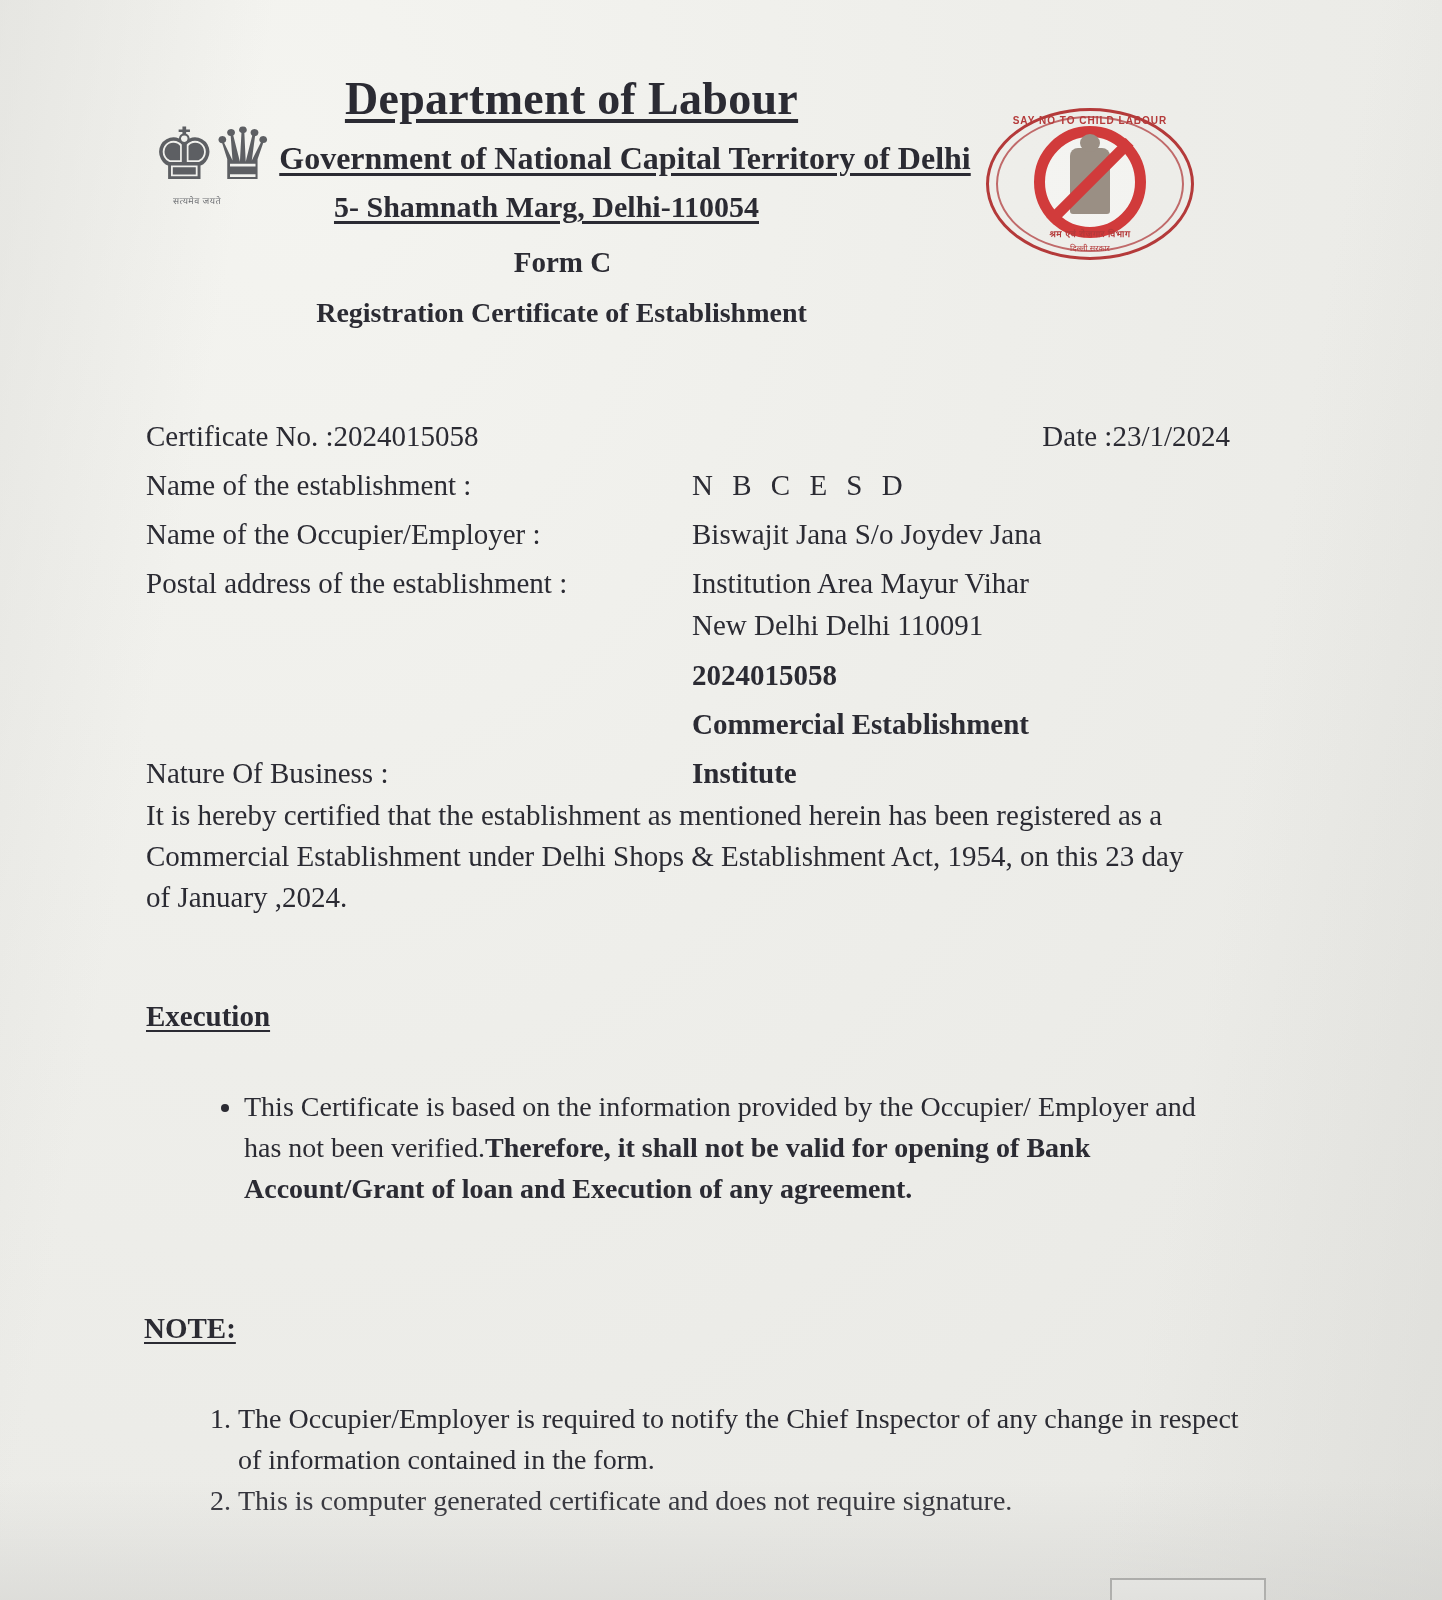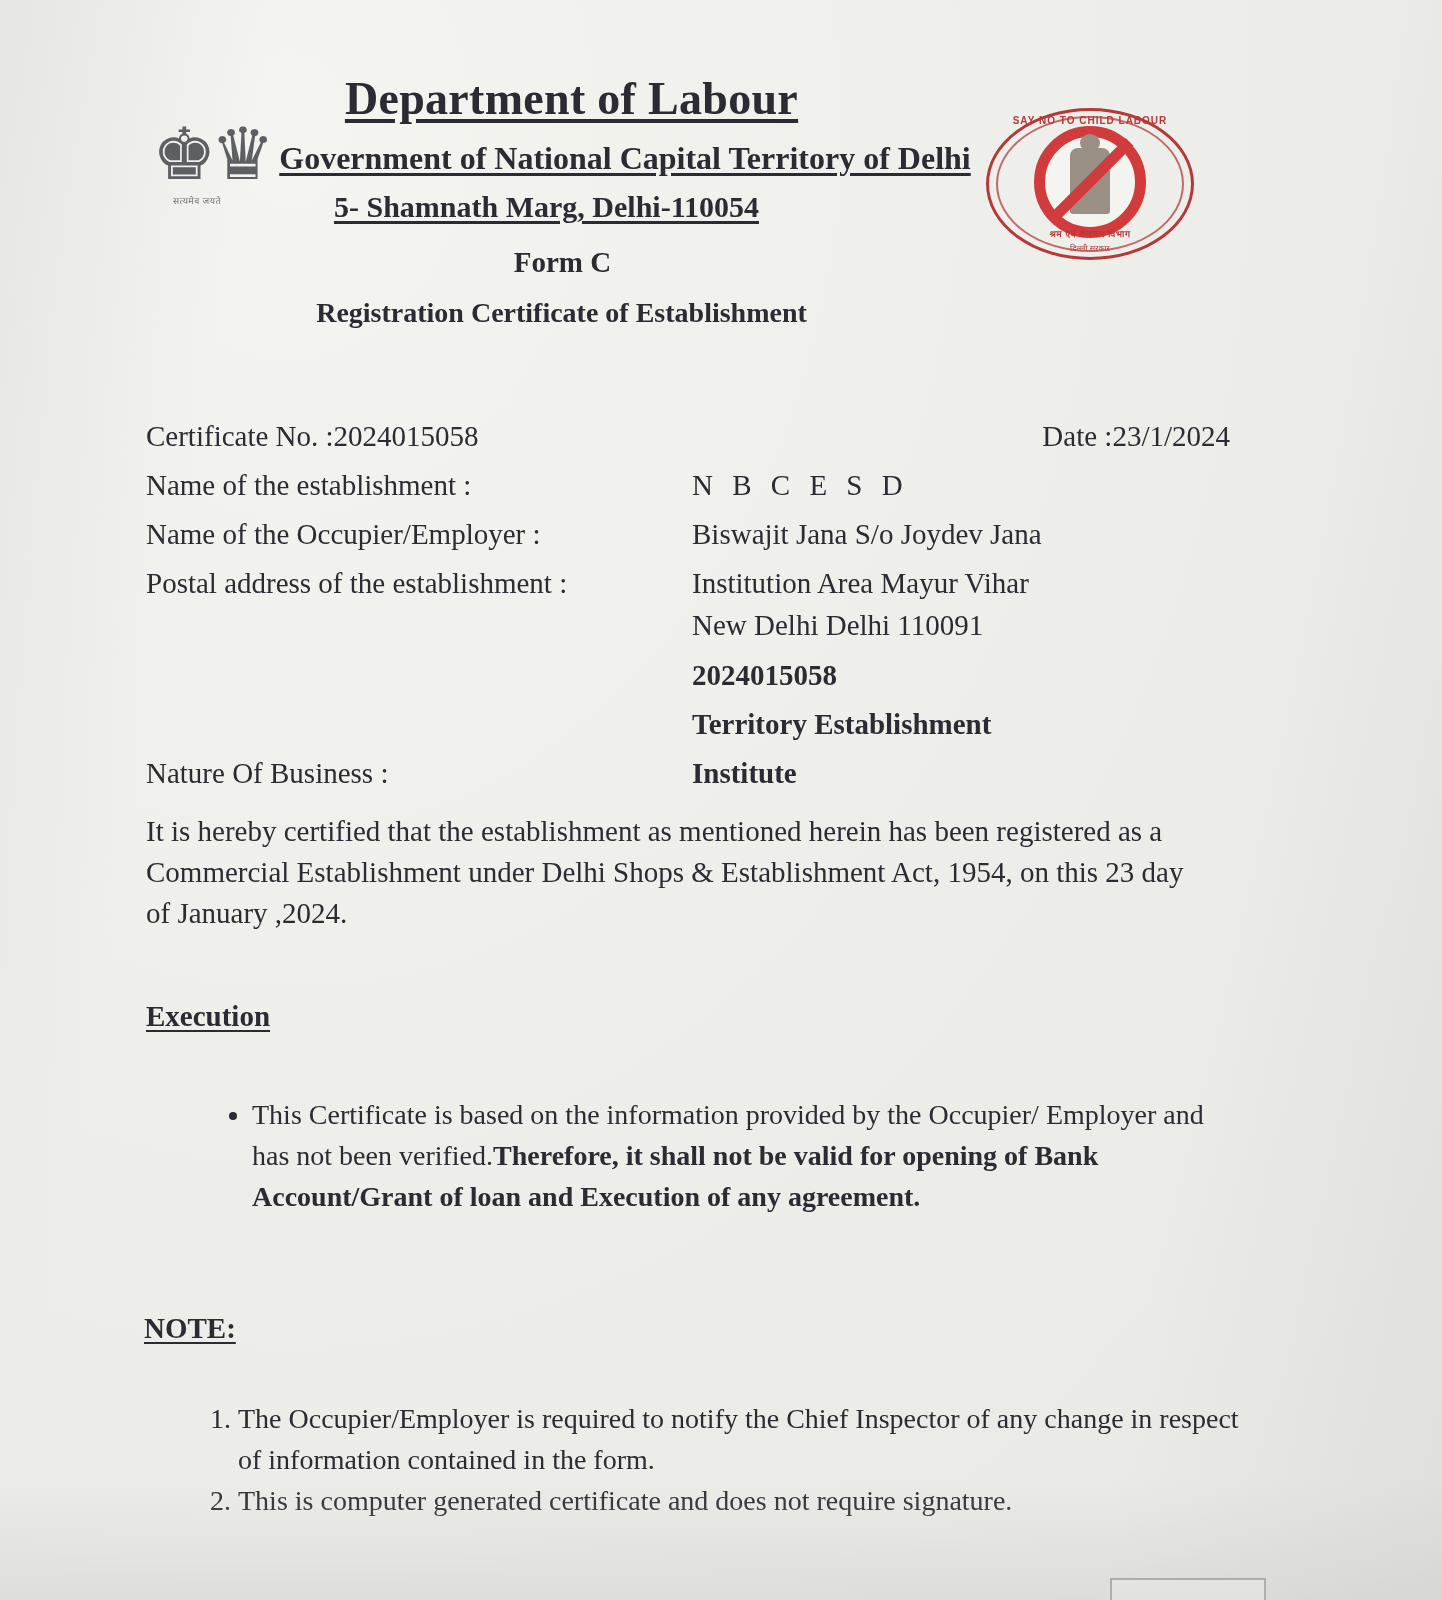--- a/index.html
+++ b/index.html
@@ -232,21 +232,20 @@
   .row.addr { height: 92px; }
 
   
   .certpara {
     position: absolute;
     left: 146px;
     top: 795px;
     width: 1060px;
     font-size: 29px;
     line-height: 41px;
-    margin-top: 16px;
   }
 
   
   .disclaimer-head {
     position: absolute;
     left: 146px;
     top: 1000px;
     font-size: 29px;
     font-weight: bold;
     text-decoration: underline;
@@ -255,21 +254,21 @@
   .disclaimer-list {
     position: absolute;
     left: 196px;
     top: 1078px;
     width: 1010px;
     margin: 0;
     padding: 0 0 0 40px;
     font-size: 28px;
     line-height: 41px;
   }
-  .disclaimer-list li { margin: 16px; }
+  .disclaimer-list li { margin: 8px; }
   .disclaimer-list .strong { font-weight: bold; }
 
   
   .note-head {
     position: absolute;
     left: 144px;
     top: 1312px;
     font-size: 29px;
     font-weight: bold;
     text-decoration: underline;
@@ -349,21 +348,21 @@
         <span class="lbl">Postal address of the establishment :</span>
         <span class="val">Institution Area Mayur Vihar</span>
         <span class="val2">New Delhi Delhi 110091</span>
       </div>
 
       <div class="row">
         <span class="val bold">2024015058</span>
       </div>
 
       <div class="row">
-        <span class="val bold">Territory Establishment</span>
+        <span class="val bold">Commercial Establishment</span>
       </div>
 
       <div class="row">
         <span class="lbl">Nature Of Business :</span>
         <span class="val bold">Institute</span>
       </div>
     </div>
 
     <div class="certpara">It is hereby certified that the establishment as mentioned herein has been registered as a Commercial Establishment under Delhi Shops &amp; Establishment Act, 1954, on this 23 day of January ,2024.</div>
 

